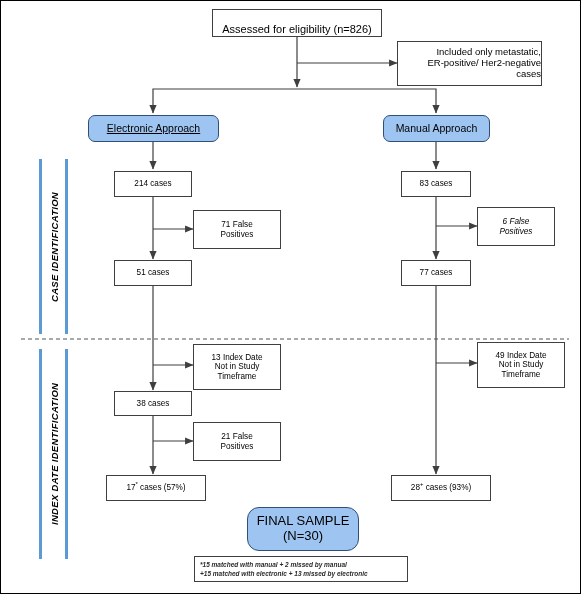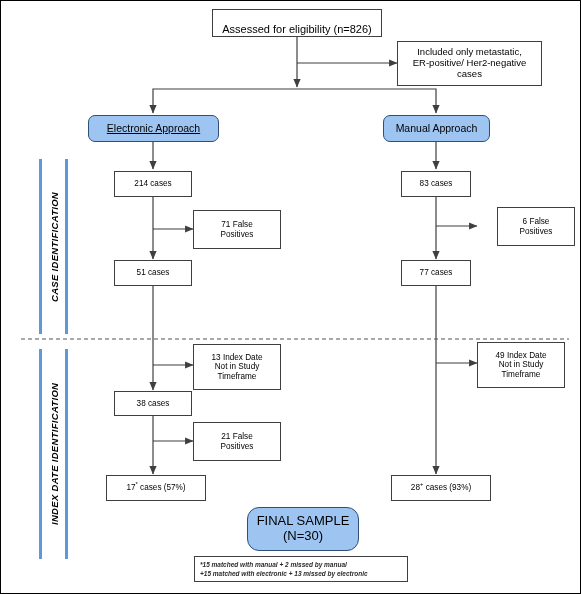--- a/index.html
+++ b/index.html
@@ -35,20 +35,21 @@
     justify-content: center;
     text-align: center;
     background: #ffffff;
     border: 1px solid #3f3f3f;
     color: #000000;
     line-height: 1.15;
     z-index: 3;
   }
   .node.plain {
     font-size: 9.5px;
+    align-items: flex-end;
   }
   .node.big {
     font-size: 11px;
   }
   .node.blue {
     background: #9EC5F2;
     border: 1px solid #2f4f78;
     border-radius: 7px;
     font-size: 10.5px;
   }
@@ -169,21 +170,21 @@
     <span>214 cases</span>
   </div>
   <div class="node tiny" style="left:400px; top:170px; width:70px; height:26px;text-align:right;">
     <span>83 cases</span>
   </div>
 
   <div class="node tiny" style="left:192px; top:209px; width:88px; height:39px; flex-direction:column;">
     <span class="nl">71 False</span>
     <span class="nl">Positives</span>
   </div>
-  <div class="node tiny" style="left:496px; top:206px; width:78px; height:39px; flex-direction:column;">
+  <div class="node tiny" style="left:476px; top:206px; width:78px; height:39px; flex-direction:column;font-style:italic;">
     <span class="nl">6 False</span>
     <span class="nl">Positives</span>
   </div>
 
   <div class="node tiny" style="left:113px; top:259px; width:78px; height:26px;">
     <span>51 cases</span>
   </div>
   <div class="node tiny" style="left:400px; top:259px; width:70px; height:26px;">
     <span>77 cases</span>
   </div>

